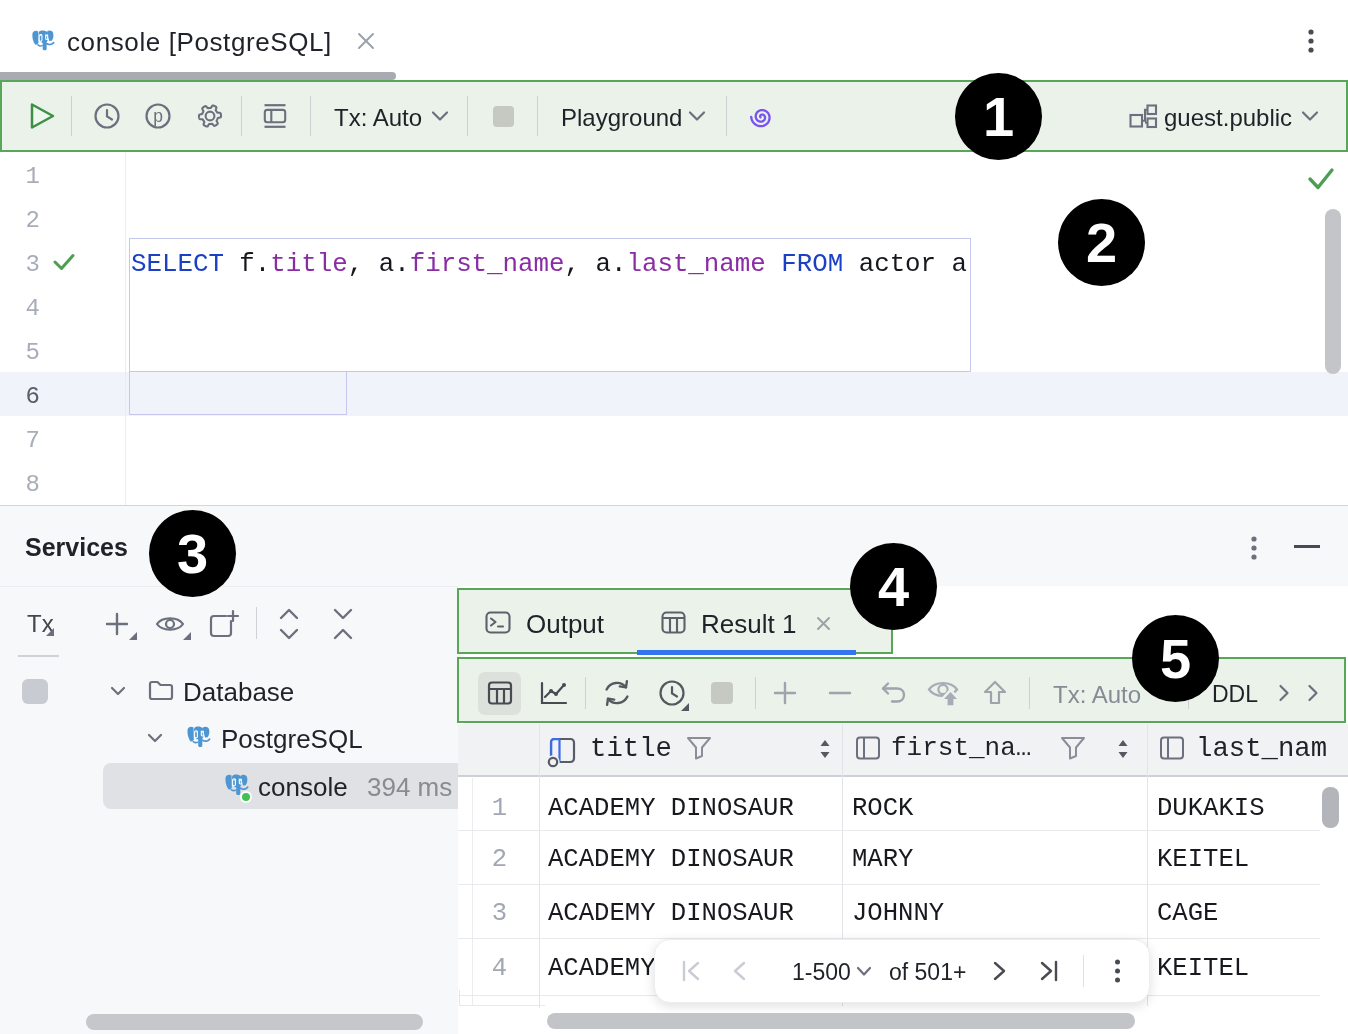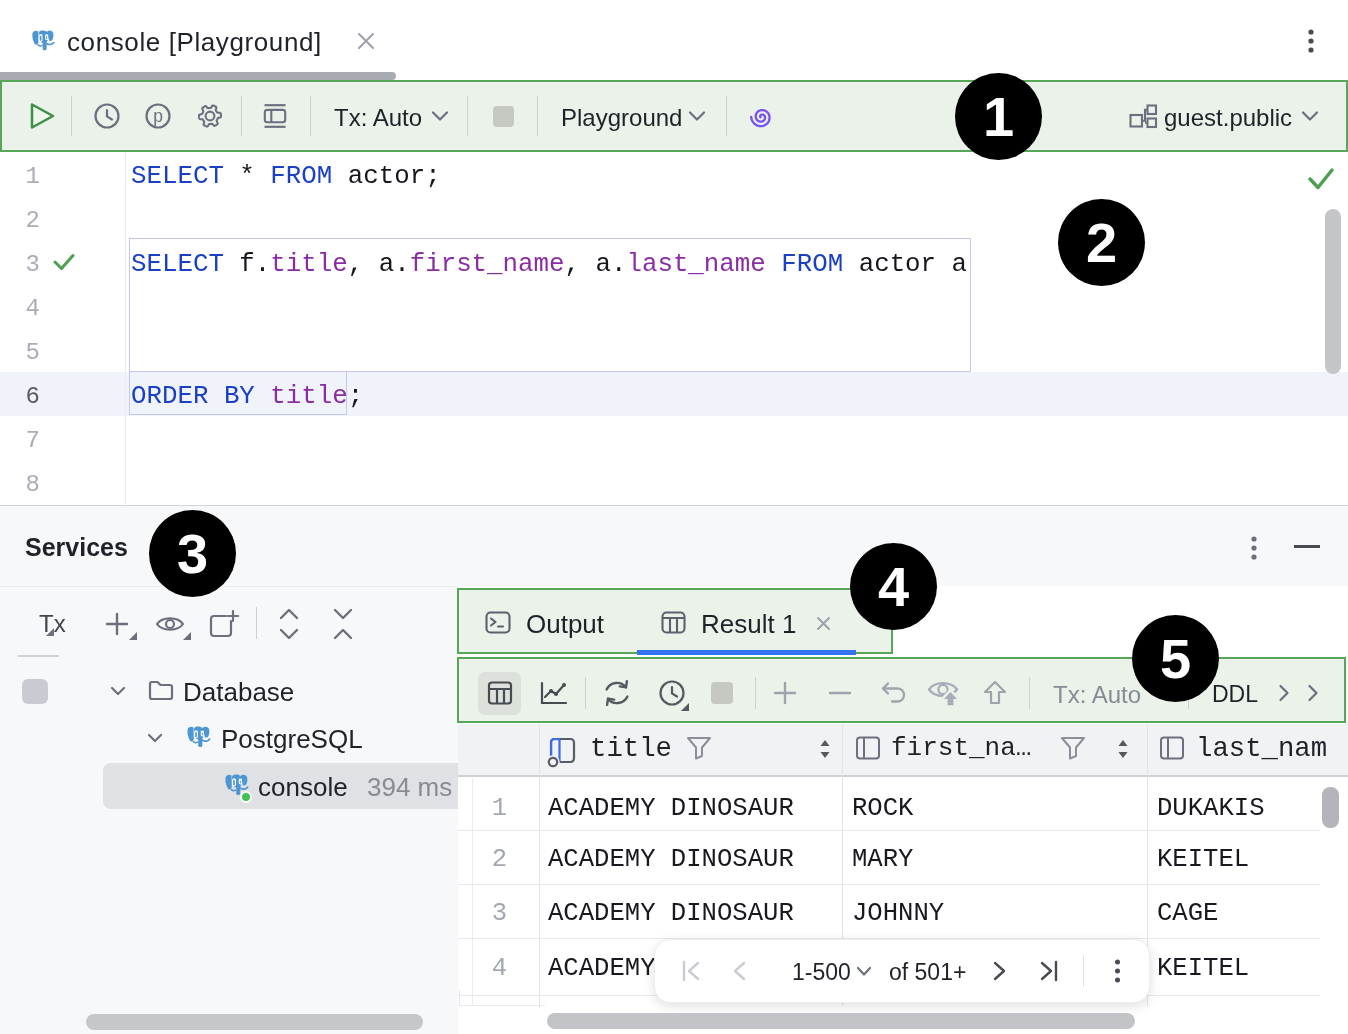--- a/index.html
+++ b/index.html
@@ -35,21 +35,21 @@
       <circle cx="12.2" cy="8.9" r="0.7" fill="#fff"></circle>
       <circle cx="18.4" cy="9" r="0.7" fill="#fff"></circle>
     </symbol>
   </defs>
 </svg>
 
 <div class="abs" style="left:0;top:0;width:1348px;height:80px;background:#fff;"></div>
 <svg class="icon" style="left:29px;top:27px;" width="27" height="27">
     <use href="#pg"></use>
   </svg>
-<div class="abs" style="left:67px;top:27px;font-size:26px;letter-spacing:0.6px;color:#1f2228;">console [Playground]</div>
+<div class="abs" style="left:67px;top:27px;font-size:26px;letter-spacing:0.6px;color:#1f2228;">console [PostgreSQL]</div>
 <svg class="icon" style="left:355px;top:30px;" width="22" height="22" viewBox="0 0 22 22">
   <path d="M4 4 L18 18 M18 4 L4 18" stroke="#9da1ab" stroke-width="2" fill="none" stroke-linecap="round"></path>
 </svg>
 <svg class="icon" style="left:1303px;top:28px;" width="16" height="26" viewBox="0 0 16 26">
   <circle cx="8" cy="4" r="2.6" fill="#494b52"></circle>
     <circle cx="8" cy="13" r="2.6" fill="#494b52"></circle>
     <circle cx="8" cy="22" r="2.6" fill="#494b52"></circle>
 </svg>
 
 <div class="abs" style="left:0;top:72px;width:396px;height:8px;background:#a9abb3;border-radius:0 4px 4px 0;"></div>
@@ -133,43 +133,41 @@
   <div class="lnum" style="left:0;top:267px;">7</div>
   <div class="lnum" style="left:0;top:311px;">8</div>
 
   <svg class="icon" style="left:52px;top:100px;" width="24" height="20" viewBox="0 0 24 20">
     <path d="M3 10 L9.5 16.5 L21 3.5" fill="none" stroke="#4d9e51" stroke-width="3" stroke-linecap="round" stroke-linejoin="round"></path>
   </svg>
 
   <div class="abs" style="left:129px;top:86px;width:842px;height:134px;border:1px solid #c6c7ef;"></div>
   <div class="abs" style="left:129px;top:219px;width:218px;height:44px;border:1px solid #c6c7ef;border-top:none;"></div>
 
-  <div class="codeline" style="top:3px;"><span class="kw">SELECT</span> * <span class="kw">FROM</span> actor;</div>
   <div class="codeline" style="top:91px;"><span class="kw">SELECT</span> f.<span class="col">title</span>, a.<span class="col">first_name</span>, a.<span class="col">last_name</span> <span class="kw">FROM</span> actor a</div>
-  <div class="codeline" style="top:223px;"><span class="kw">ORDER BY</span> <span class="col">title</span>;</div>
 
   <svg class="icon" style="left:1306px;top:14px;" width="30" height="26" viewBox="0 0 30 26">
     <path d="M4 13 L12 21.5 L26 4" fill="none" stroke="#4d9e51" stroke-width="3.4" stroke-linecap="round" stroke-linejoin="round"></path>
   </svg>
 
   <div class="abs" style="left:1325px;top:57px;width:16px;height:165px;background:#c3c5c9;border-radius:8px;"></div>
 </div>
 
 <div id="services" class="abs" style="left:0;top:505px;width:1348px;height:529px;background:#f7f8fa;border-top:1px solid #d3d5db;">
 
   <div class="abs" style="left:0;top:0;width:1348px;height:81px;border-bottom:1px solid #ebecf0;"></div>
   <div class="abs" style="left:25px;top:27px;font-size:25px;font-weight:700;">Services</div>
   <svg class="icon" style="left:1247px;top:28px;" width="14" height="28" viewBox="0 0 14 28">
     <circle cx="7" cy="5" r="2.6" fill="#6c707e"></circle>
       <circle cx="7" cy="14" r="2.6" fill="#6c707e"></circle>
       <circle cx="7" cy="23" r="2.6" fill="#6c707e"></circle>
   </svg>
   <div class="abs" style="left:1294px;top:39px;width:26px;height:3px;background:#494b52;"></div>
 
-  <div class="abs" style="left:27px;top:104px;font-size:24px;color:#44464d;margin-left:12px;">Tx</div>
+  <div class="abs" style="left:27px;top:104px;font-size:24px;color:#44464d;">Tx</div>
   <svg class="icon" style="left:46px;top:122px;" width="8" height="8" viewBox="0 0 8 8">
       <path d="M8 0 L8 8 L0 8 Z" fill="#6c707e"></path>
     </svg>
   <div class="abs" style="left:18px;top:149px;width:41px;height:1.5px;background:#d0d2d8;"></div>
   <div class="abs" style="left:22px;top:173px;width:26px;height:25px;border-radius:6px;background:#c9cbd2;"></div>
 
   <svg class="icon" style="left:103px;top:104px;" width="28" height="28" viewBox="0 0 28 28">
     <path d="M14 4 L14 24 M4 14 L24 14" stroke="#6c707e" stroke-width="2.4" stroke-linecap="round"></path>
   </svg>
   <svg class="icon" style="left:129px;top:126px;" width="8" height="8" viewBox="0 0 8 8">

